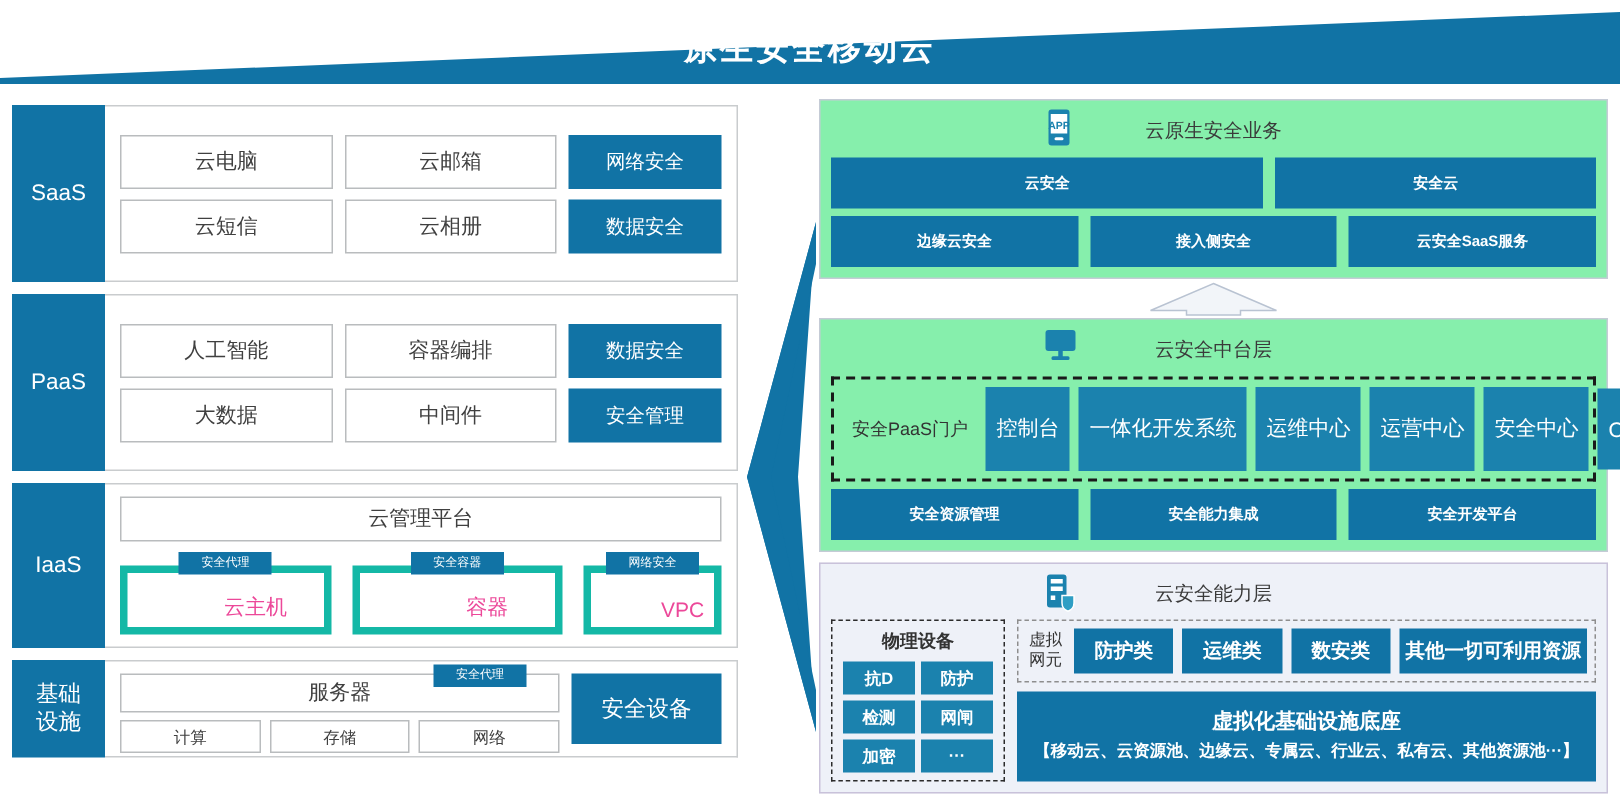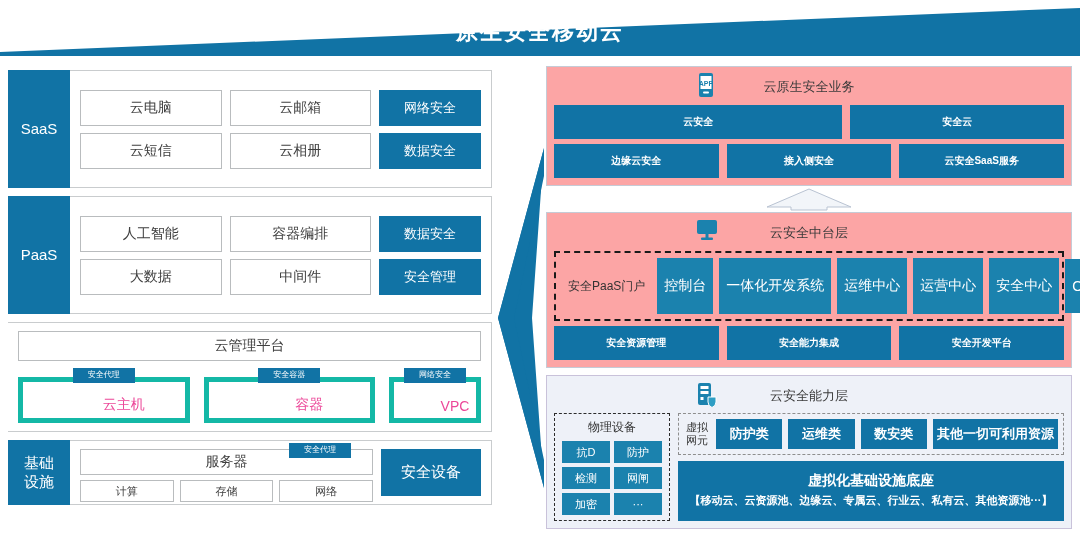--- a/index.html
+++ b/index.html
@@ -108,21 +108,21 @@
   }
 
   
   .center-arrow { position: absolute; left: 492px; top: 68px; }
 
   
   .right-col {
     position: absolute; left: 546px; top: 66px; width: 526px;
   }
   .panel {
-    background: #fca5a5;
+    background: #86efac;
     border: 1px solid #c5cbd6;
     padding: 7px;
     position: relative;
   }
   .panel.purple { border-color: #c9c2da; background: #eef1f8; }
   .panel-head {
     display: flex; align-items: center; justify-content: center;
     gap: 8px; height: 26px; position: relative;
   }
   .panel-title { font-size: 13px; color: #3a3a3a; }
@@ -147,21 +147,21 @@
     background: #1b82ae; color: #fff; font-size: 14px;
     padding: 19px 7px; white-space: nowrap;
     display: flex; align-items: center; justify-content: center;
   }
 
   
   .cap-body { display: flex; gap: 8px; margin-top: 4px; align-items: stretch; }
   .phys {
     border: 1px dashed #2b2b2b; padding: 5px 7px;
     flex: 0 0 116px;
-    display: flex; flex-direction: column; gap: 4px;
+    display: flex; flex-direction: column; gap: 4px; font-weight: bold;
   }
   .phys-title { font-size: 12px; color: #333; text-align: center; margin-bottom: 1px; }
   .phys-grid { display: grid; grid-template-columns: 1fr 1fr; gap: 4px; }
   .phys-cell {
     background: #1b82ae; color: #fff; font-size: 11px;
     height: 22px; display: flex; align-items: center; justify-content: center;
   }
   .cap-right { flex: 1 1 auto; display: flex; flex-direction: column; gap: 6px; }
   .vnet-box {
     border: 1px dashed #8e8e8e; padding: 5px;
@@ -227,20 +227,21 @@
         </div>
         <div class="row">
           <div class="cell">大数据</div>
           <div class="cell">中间件</div>
           <div class="cell-blue">安全管理</div>
         </div>
       </div>
     </div>
 
     <div class="layer" style="height:110px">
+      <div class="layer-tag">IaaS</div>
       <div class="layer-body">
         <div class="wide-cell">云管理平台</div>
         <div class="row" style="gap:14px">
           <div class="tagbox">
             <div class="chip">安全代理</div>
             <div class="box">云主机</div>
           </div>
           <div class="tagbox">
             <div class="chip">安全容器</div>
             <div class="box">容器</div>

